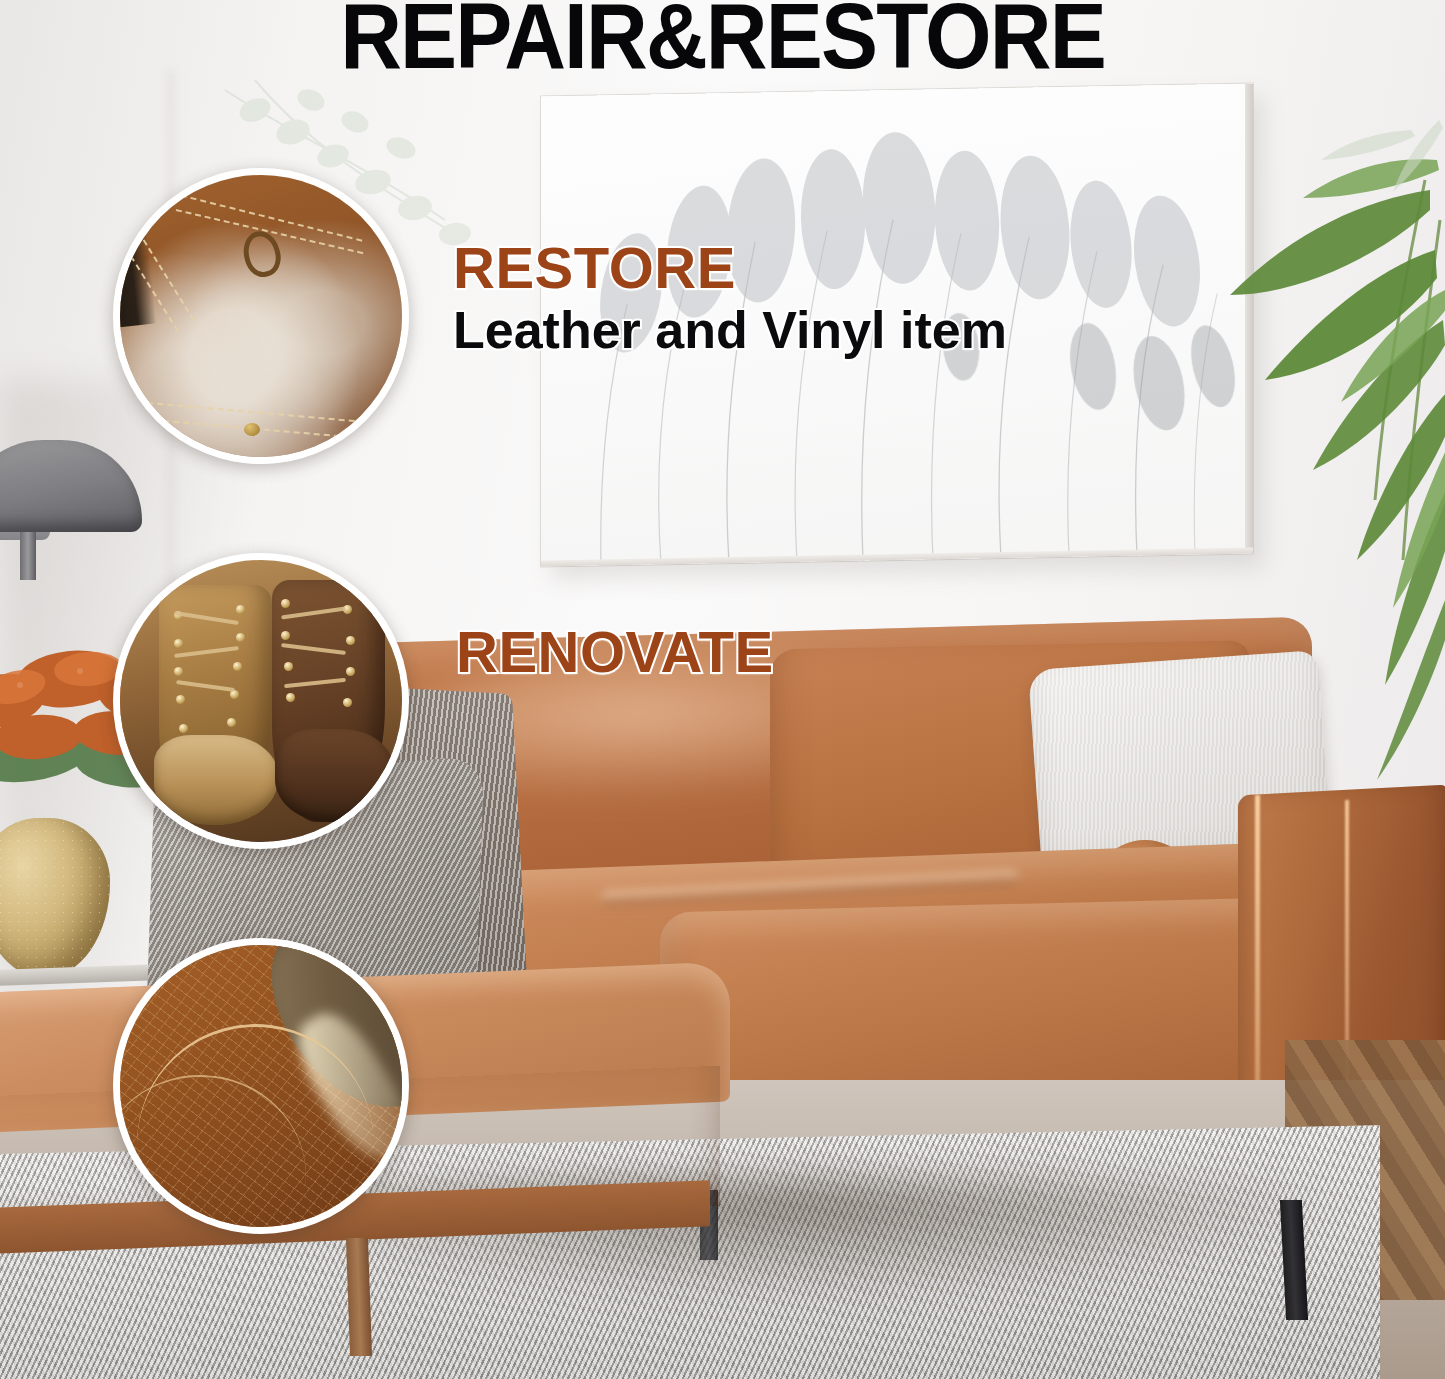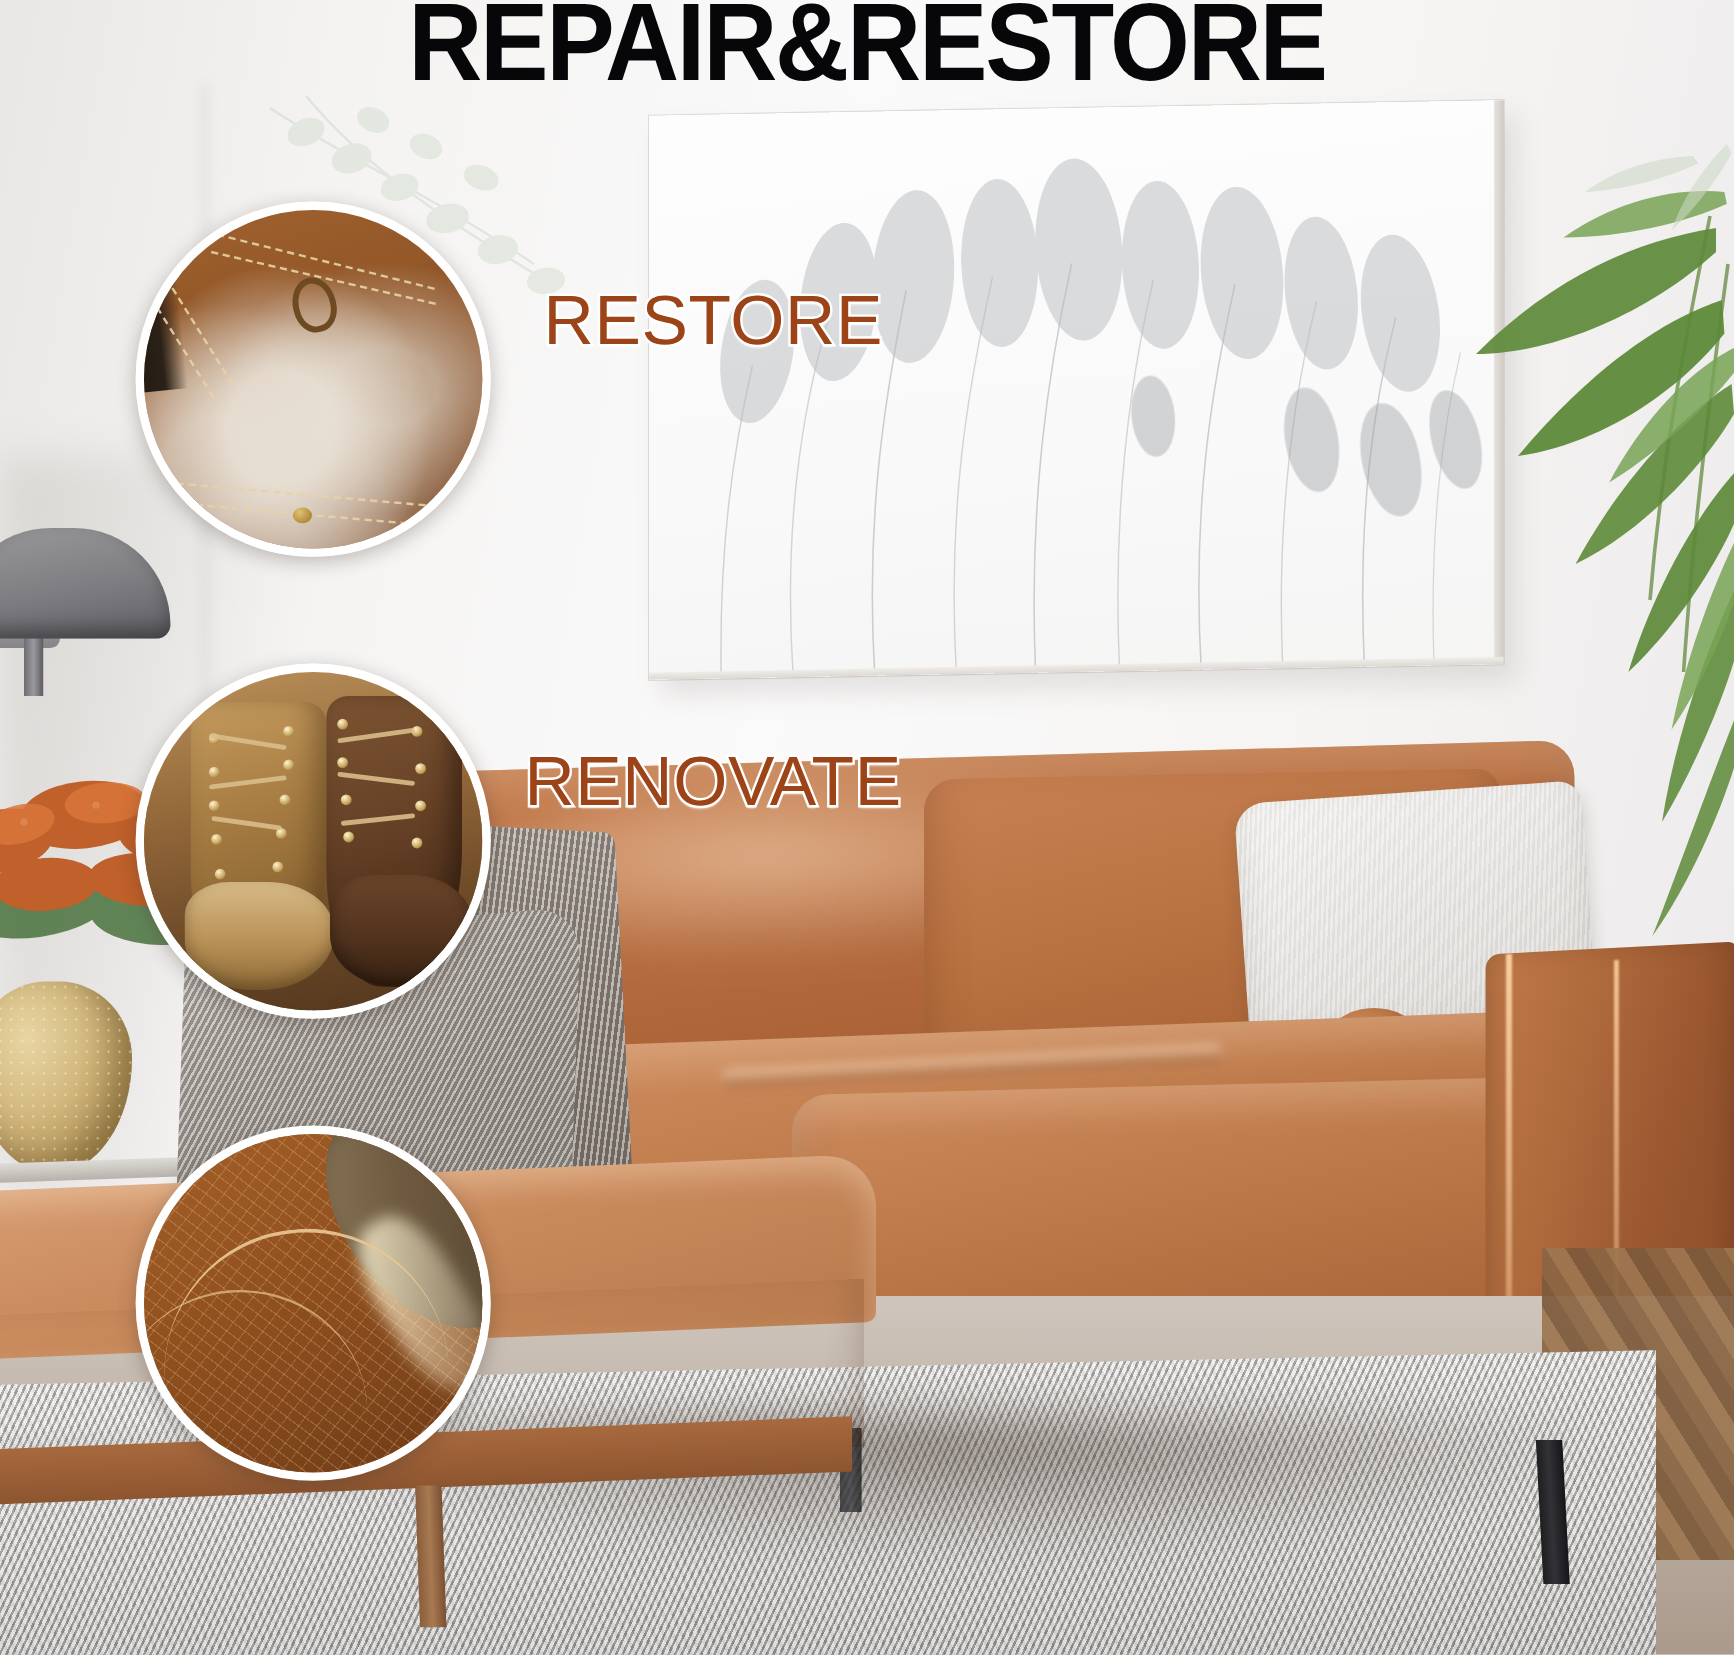--- a/index.html
+++ b/index.html
@@ -360,21 +360,21 @@
     font-size:92px;
     letter-spacing:-2px;
     color:#07070a;
     transform:scaleX(.93);
     z-index:40;
   }
 
   .block{position:absolute;z-index:30;}
   .kicker{
     font-family:"Liberation Sans Narrow","Liberation Sans",sans-serif;
-    font-weight:normal;
+    font-weight:bold;
     font-size:58px;
     letter-spacing:.5px;
     color:#9c4318;
     -webkit-text-stroke:4px #ffffff;
     paint-order:stroke fill;
     text-shadow:0 2px 2px rgba(255,255,255,.85);
     white-space:nowrap;
     line-height:1.04;
   }
   .sub{
@@ -383,21 +383,21 @@
     font-size:52px;
     color:#0b0b0d;
     -webkit-text-stroke:4px #ffffff;
     paint-order:stroke fill;
     text-shadow:0 2px 2px rgba(255,255,255,.8);
     white-space:nowrap;
     line-height:1.08;
     margin-top:4px;
   }
   #block-restore{left:453px;top:238px;}
-  #block-renovate{left:437px;top:622px;}
+  #block-renovate{left:456px;top:622px;}
   #block-fix{left:453px;top:998px;}
 </style>
 </head>
 <body>
 
 <div id="poster">
 
   <div class="scene">
 
     <div class="wall"></div>
@@ -619,20 +619,21 @@
       <div class="crack" style="left:24%;top:-22%;width:66%;height:72%;border-top-width:3px;transform:rotate(10deg);"></div>
       <div class="crack" style="left:6%;top:28%;width:84%;height:84%;border-top-width:3px;transform:rotate(-4deg);"></div>
       <div class="crack" style="left:-8%;top:46%;width:74%;height:70%;border-top-width:2px;transform:rotate(6deg);opacity:.75;"></div>
     </div>
   </div>
 
   <div id="poster-title">REPAIR&amp;RESTORE</div>
 
   <div class="block" id="block-restore">
     <div class="kicker">RESTORE</div>
+    <div class="sub">Leather and Vinyl item</div>
   </div>
 
   <div class="block" id="block-renovate">
     <div class="kicker">RENOVATE</div>
   </div>
 
   <div class="block" id="block-fix">
   </div>
 
 </div>

